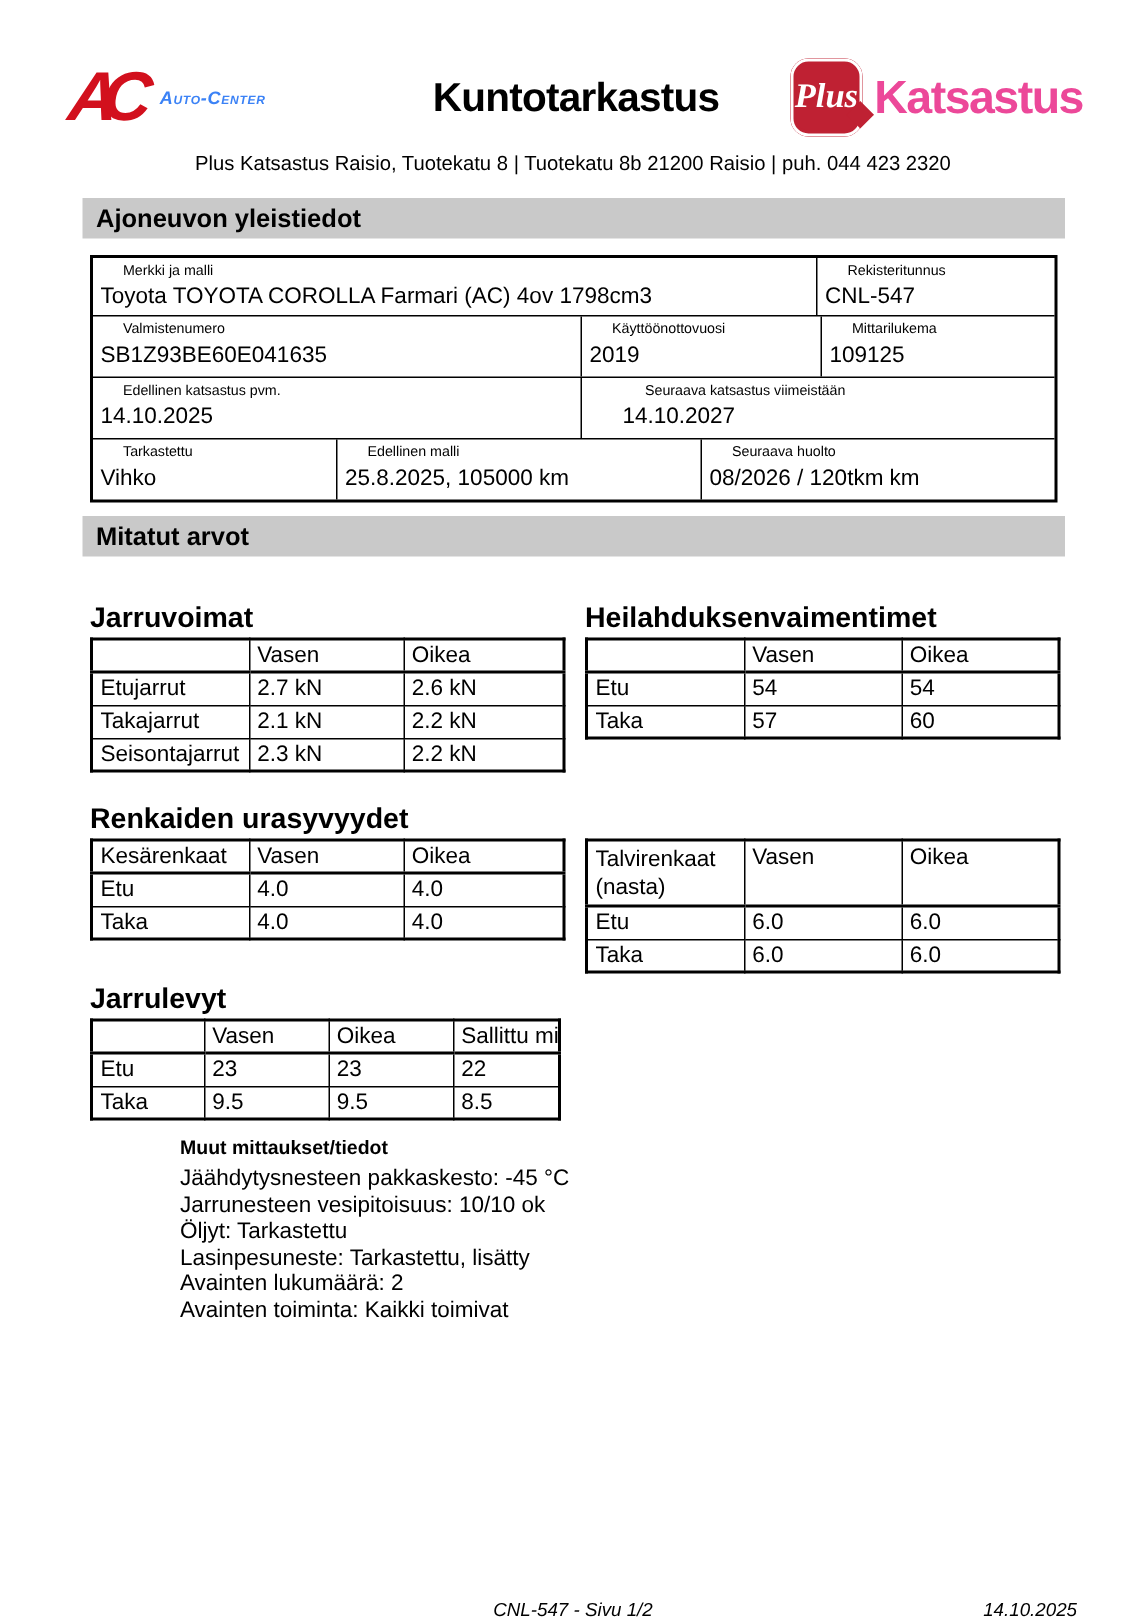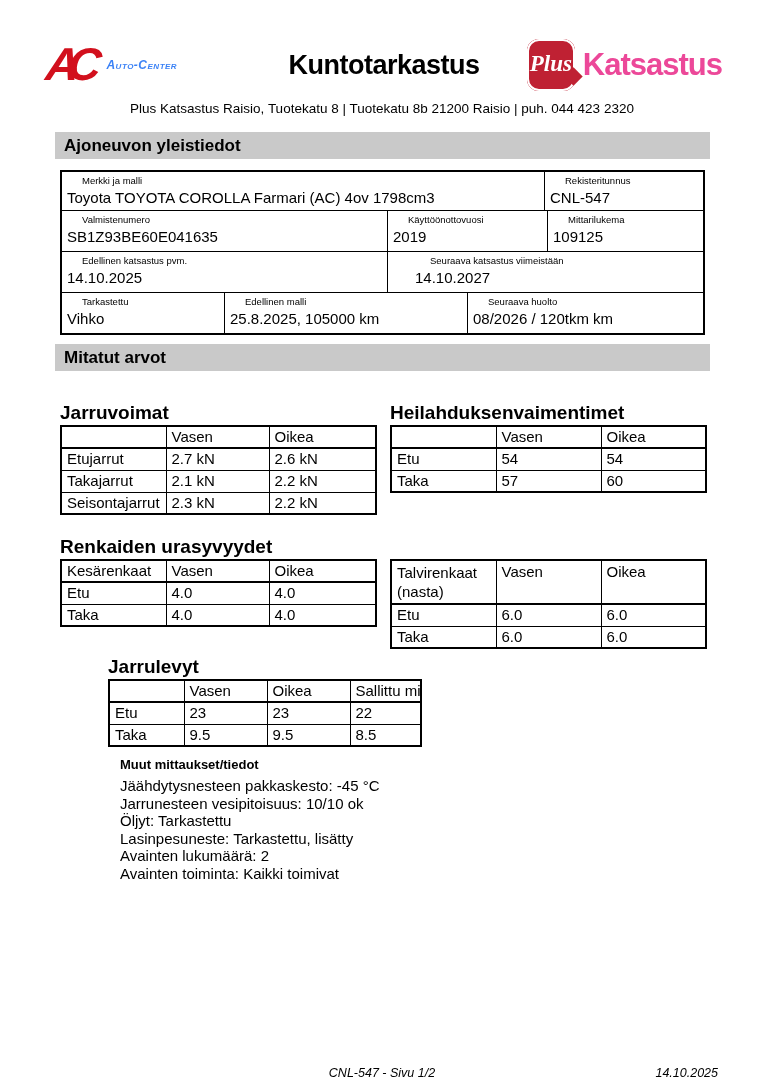--- a/index.html
+++ b/index.html
@@ -52,21 +52,21 @@
   .w480{width:482px;} .w163{flex:1;}
   .w325{width:325px;} .w160{width:160px;} .w160b{flex:1;}
   .w320{flex:1;padding-left:27px;}
   .w162{width:162px;} .w243{width:243px;} .w240{flex:1;}
 
   
   .meas { margin-left:60px; width:648px; }
   .meas-row { display:flex; gap:15px; }
   .row-a { margin-top:31px; }
   .row-b { margin-top:21px; }
-  .row-c { margin-top:7px;margin-left:48px; }
+  .row-c { margin-top:7px; }
   .meas-col { width:315px; }
   .tbl-title { font-weight:bold; font-size:19px; height:15px; margin-bottom:8px; }
   .tbl-title-spacer { height:23px; }
 
   table.mtable { border-collapse:collapse; width:315px; table-layout:fixed; }
   table.mtable.narrow { width:312px; }
   .mtable th, .mtable td { border:1px solid #000; font-weight:normal; text-align:left;
                            font-size:15px; height:22px; line-height:18px; padding:0 5px;
                            vertical-align:middle; overflow:hidden; white-space:nowrap; }
   table.mtable { border:2px solid #000; }

